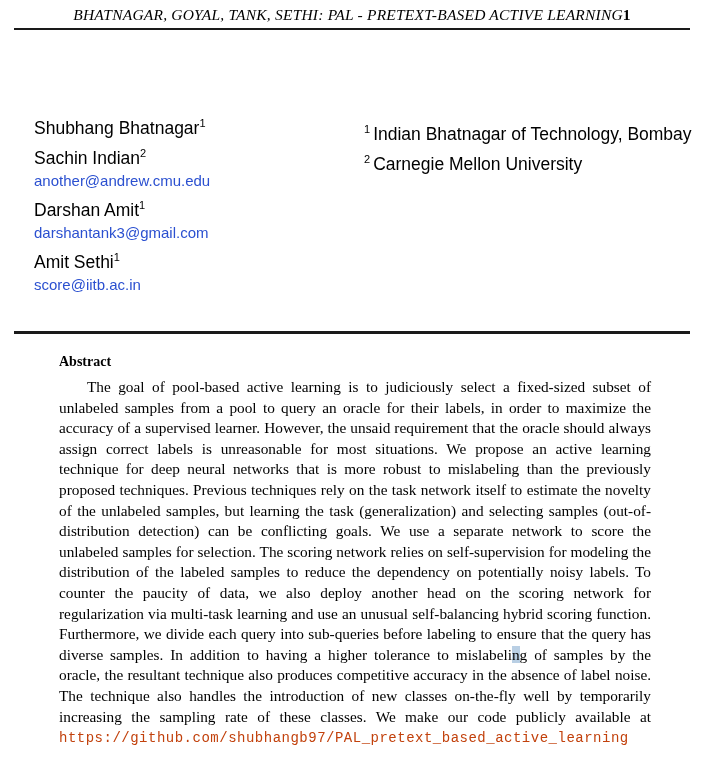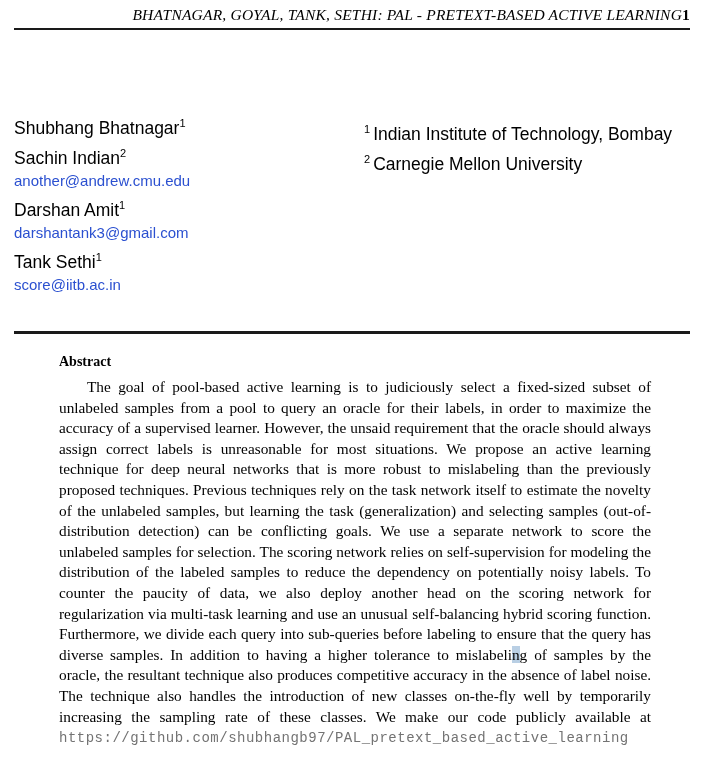--- a/index.html
+++ b/index.html
@@ -17,21 +17,21 @@
     color: #000000;
   }
 
   
   .running-head {
     position: absolute;
     top: 6px;
     left: 14px;
     right: 13px;
     display: flex;
-    justify-content: flex-end;
+    justify-content: center;
     align-items: baseline;
     font-family: "Liberation Serif", serif;
     font-size: 15.5px;
     letter-spacing: 0.2px;
   }
   .running-title {
     font-style: italic;
   }
   .page-number {
     font-weight: bold;
@@ -58,21 +58,21 @@
     color: #1a2568;
   }
 
   
   .authors {
     position: absolute;
     top: 117px;
     left: 14px;
     width: 340px;
   }
-  .author-block { margin-bottom: 7px; }
+  .author-block { margin-bottom: 7px; margin-left: 20px; }
   .author-name {
     font-size: 17.5px;
     line-height: 23px;
     color: #000000;
   }
   .author-name sup, .affiliation sup {
     font-size: 11px;
     vertical-align: super;
     line-height: 0;
   }
@@ -121,21 +121,21 @@
     text-align: justify;
     text-indent: 28px;
   }
   .char-highlight {
     background: #b9cfe4;
   }
   .code-link {
     font-family: "Liberation Mono", monospace;
     font-size: 14px;
     letter-spacing: 0.5px;
-    color: #737373;
+    color: #c2410c;
     text-decoration: none;
     cursor: pointer;
     overflow-wrap: anywhere;
   }
 </style>
 </head>
 <body>
 
 <div class="page">
 
@@ -152,27 +152,27 @@
     </div>
     <div class="author-block">
       <span class="author-name"><span>Sachin Indian</span><sup>2</sup></span>
       <a class="author-email">another@andrew.cmu.edu</a>
     </div>
     <div class="author-block">
       <span class="author-name"><span>Darshan Amit</span><sup>1</sup></span>
       <a class="author-email">darshantank3@gmail.com</a>
     </div>
     <div class="author-block">
-      <span class="author-name"><span>Tank Sethi</span><sup>1</sup></span>
+      <span class="author-name"><span>Amit Sethi</span><sup>1</sup></span>
       <a class="author-email">score@iitb.ac.in</a>
     </div>
   </div>
 
   <div class="affiliations">
-    <div class="affiliation"><sup>1</sup><span class="aff-name">Indian Institute of Technology, Bombay</span></div>
+    <div class="affiliation"><sup>1</sup><span class="aff-name">Indian Bhatnagar of Technology, Bombay</span></div>
     <div class="affiliation"><sup>2</sup><span class="aff-name">Carnegie Mellon University</span></div>
   </div>
 
   <div class="rule rule-abstract"></div>
 
   <div class="abstract-heading">Abstract</div>
 
   <p class="abstract-text"><span>The goal of pool-based active learning is to judiciously select a fixed-sized subset of unlabeled samples from a pool to query an oracle for their labels, in order to maximize the accuracy of a supervised learner. However, the unsaid requirement that the oracle should always assign correct labels is unreasonable for most situations. We propose an active learning technique for deep neural networks that is more robust to mislabeling than the previously proposed techniques. Previous techniques rely on the task network itself to estimate the novelty of the unlabeled samples, but learning the task (generalization) and selecting samples (out-of-distribution detection) can be conflicting goals. We use a separate network to score the unlabeled samples for selection. The scoring network relies on self-supervision for modeling the distribution of the labeled samples to reduce the dependency on potentially noisy labels. To counter the paucity of data, we also deploy another head on the scoring network for regularization via multi-task learning and use an unusual self-balancing hybrid scoring function. Furthermore, we divide each query into sub-queries before labeling to ensure that the query has diverse samples. In addition to having a higher tolerance to mislabeli</span><span class="char-highlight">n</span><span>g of samples by the oracle, the resultant technique also produces competitive accuracy in the absence of label noise. The technique also handles the introduction of new classes on-the-fly well by temporarily increasing the sampling rate of these classes. We make our code publicly available at </span><a class="code-link">https://github.com/shubhangb97/PAL_pretext_based_active_learning</a></p>
 
 </div>

